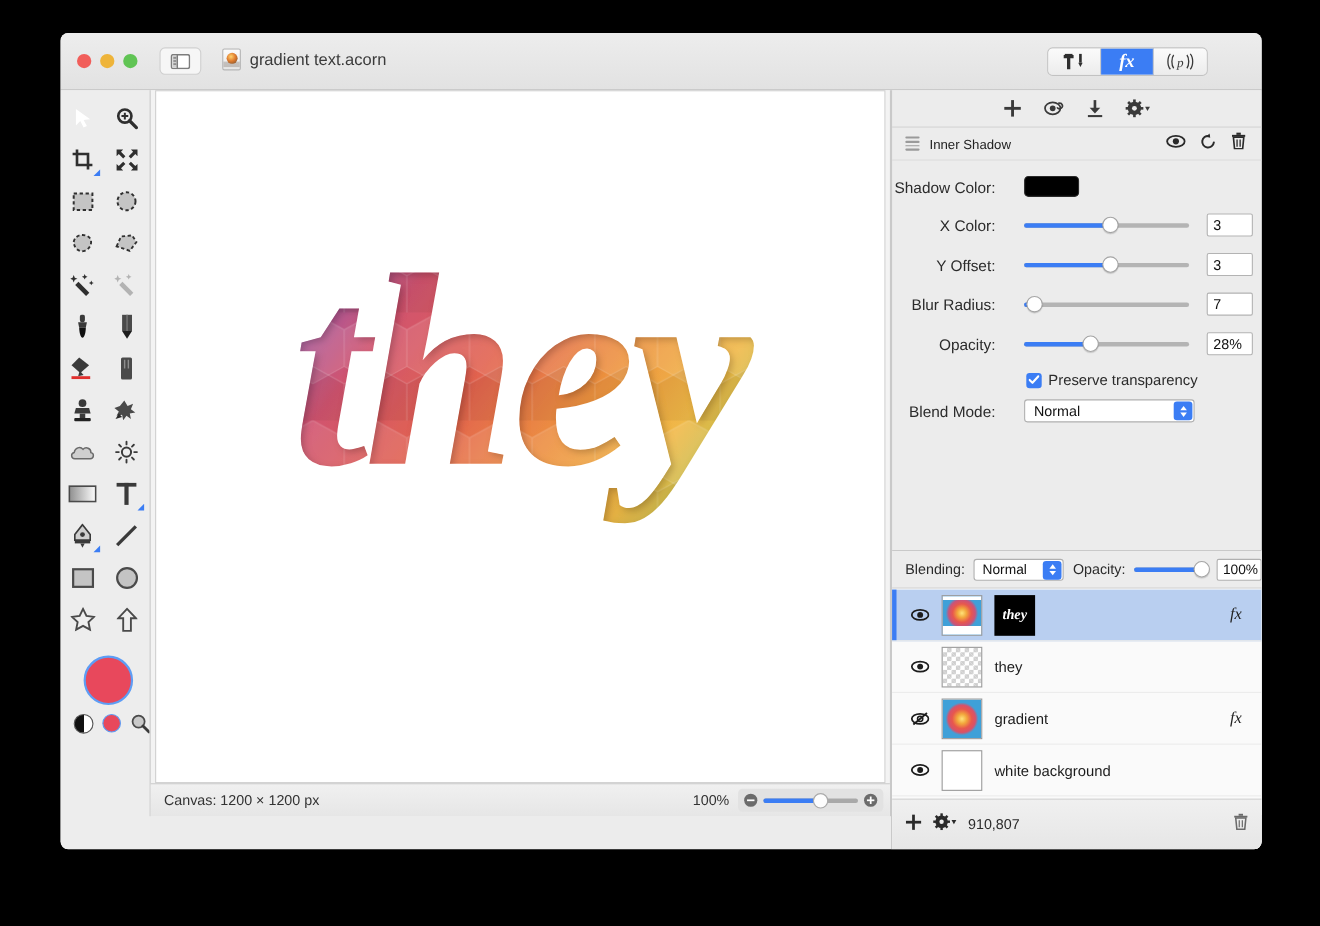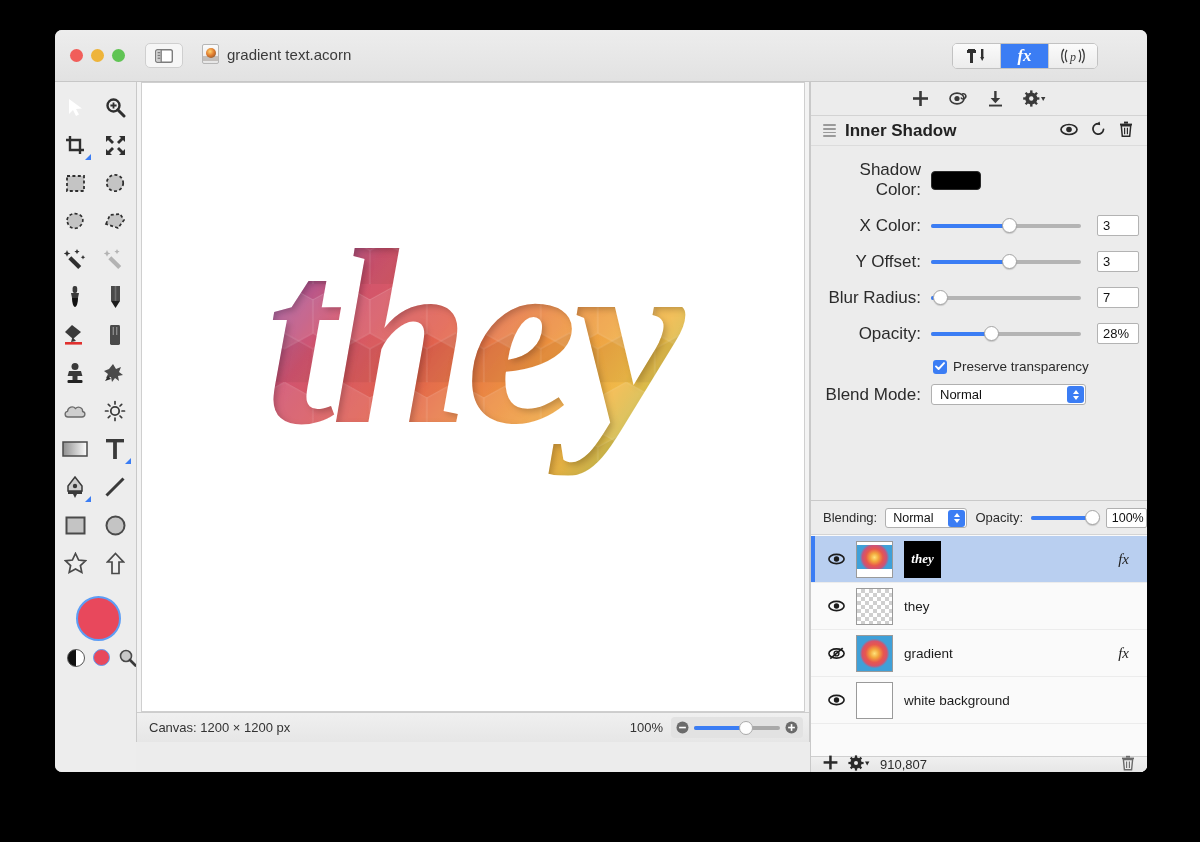--- a/index.html
+++ b/index.html
@@ -145,26 +145,26 @@
   }
   .fx-toolbar .ti { color: #3a3a3a; display: flex; align-items: center; }
 
   .fx-header {
     height: 30px; display: flex; align-items: center;
     padding: 0 14px 0 12px; gap: 9px;
     border-bottom: 1px solid #dcdcdc;
   }
   .hamb { width: 13px; display: flex; flex-direction: column; gap: 2px; }
   .hamb i { display: block; height: 1.6px; background: #9a9a9a; border-radius: 1px; }
-  .fx-title { font-size: 17px; font-weight: 700; color: #222; flex: 1; }
+  .fx-title { font-size: 12px; font-weight: 400; color: #222; flex: 1; }
   .fx-actions { display: flex; align-items: center; gap: 13px; }
 
   .fx-body { padding: 14px 0 0 0; }
   .row { display: flex; align-items: center; margin-bottom: 15px; }
-  .rlabel { width: 120px; text-align: right; padding-right: 10px; font-size: 17px; color: #2b2b2b; }
+  .rlabel { width: 120px; text-align: right; padding-right: 26px; font-size: 14px; color: #2b2b2b; }
   .colorwell {
     width: 50px; height: 19px; border-radius: 4px; background: #000;
     border: 1px solid #2a2a2a;
   }
   .slider { position: relative; width: 150px; height: 16px; }
   .s-track { position: absolute; top: 6px; left: 0; right: 0; height: 4px; background: #b4b4b4; border-radius: 2px; }
   .s-fill { position: absolute; top: 6px; left: 0; height: 4px; background: #3b7df4; border-radius: 2px; }
   .s-knob { position: absolute; top: 0; width: 15px; height: 15px; border-radius: 50%; background: #fff; border: 1px solid #a5a5a5; box-shadow: 0 1px 1px rgba(0,0,0,.16); }
   .numfield {
     margin-left: 16px; width: 42px; height: 21px;
@@ -222,21 +222,21 @@
       linear-gradient(45deg, #cfcfcf 25%, transparent 25%, transparent 75%, #cfcfcf 75%),
       linear-gradient(45deg, #cfcfcf 25%, transparent 25%, transparent 75%, #cfcfcf 75%);
     background-size: 8px 8px; background-position: 0 0, 4px 4px; background-color: #fff;
   }
   .grad-thumb { width: 100%; height: 100%; background: radial-gradient(circle at 50% 50%, #ffe27a 0%, #f2a63c 18%, #e8574d 36%, #d6526a 50%, #3fa0d8 60%, #3fa0d8 100%); }
   .grad-thumb.framed { background:
      linear-gradient(#fff 0 10%, transparent 10% 78%, #fff 78% 100%),
      radial-gradient(circle at 50% 44%, #ffe27a 0%, #f2a63c 16%, #e8574d 32%, #c9537a 46%, #3fa0d8 56%, #3fa0d8 100%); }
 
   .layers-footer {
-    position: absolute; left: 0; right: 0; bottom: 0; height: 16px;
+    position: absolute; left: 0; right: 0; bottom: 0; height: 46px;
     background: linear-gradient(#f0f0f0,#e6e6e6); border-top: 1px solid #cfcfcf;
     display: flex; align-items: center; padding: 0 12px; gap: 10px;
   }
   .lf-count { font-size: 13px; color: #2b2b2b; }
   .spacer { flex: 1; }
 </style>
 </head>
 <body>
 
 <div id="app">

